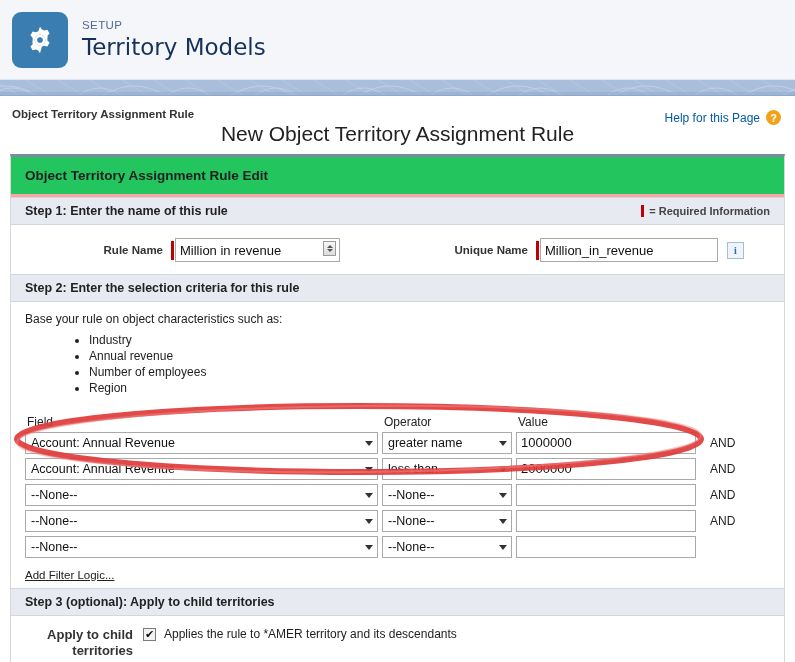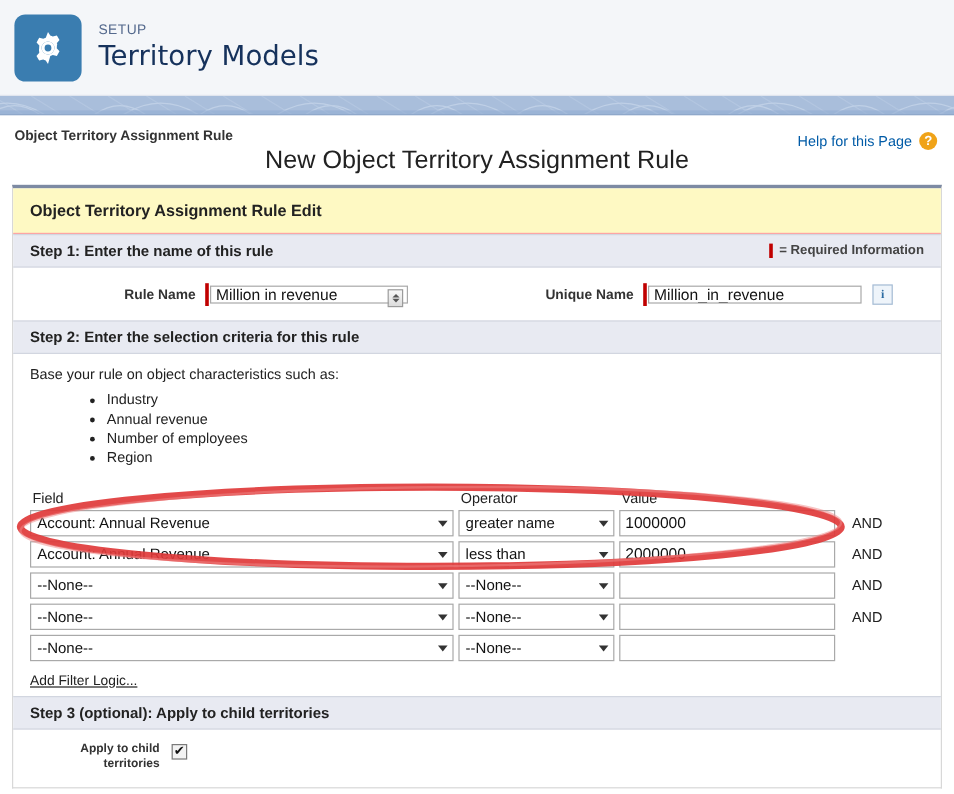--- a/index.html
+++ b/index.html
@@ -102,22 +102,22 @@
     border:1px solid #d8d8d8;
     border-top:3px solid #7d8aa3;
     background:#ffffff;
     position:relative;
   }
   .card-title {
     font-size:13.5px;
     font-weight:bold;
     color:#222222;
     padding:11px 14px;
-    background:#fef9c3;
-    border-bottom:1px solid #fca5a5;
+    background:#22c55e;
+    border-bottom:3px solid #fca5a5;
   }
   .step-bar {
     background:#e8eaf2;
     border-top:1px solid #d2d6e0;
     border-bottom:1px solid #d2d6e0;
     padding:6px 14px;
     font-size:12.5px;
     font-weight:bold;
     color:#222222;
     display:flex;
@@ -140,21 +140,21 @@
   .f-label {
     font-size:11.5px; font-weight:bold; color:#333333;
     text-align:right; padding-right:8px;
   }
   .req-mark {
     display:inline-block; width:3px; height:19px;
     background:#c00000; margin-right:1px; flex:0 0 auto;
   }
   .txt-input {
     border:1px solid #a9a9a9;
-    height:15px;
+    height:24px;
     font-size:13px;
     color:#111111;
     padding:1px 4px;
     background:#ffffff;
     font-family:"Liberation Sans", sans-serif;
     outline:none;
   }
   .rule-name-wrap { position:relative; display:inline-flex; align-items:center; }
   .spin-btn {
     position:absolute; right:4px; top:3px;
@@ -231,21 +231,21 @@
     font-size:11.5px;
     color:#222222;
     text-decoration:underline;
     cursor:pointer;
   }
 
   
   .step3-body { padding:11px 14px 12px 14px; display:flex; align-items:flex-start; }
   .s3-label {
     width:118px; text-align:right; padding-right:10px;
-    font-size:10px; font-weight:bold; color:#333333;
+    font-size:13px; font-weight:bold; color:#333333;
     line-height:1.25;
   }
   .cbox {
     width:13px; height:13px;
     border:1px solid #7a7a7a;
     background:#f3f3f3;
     display:inline-flex; align-items:center; justify-content:center;
     font-size:11px; color:#111111; line-height:1;
     flex:0 0 auto;
     margin-top:1px;
@@ -443,20 +443,21 @@
       </div>
     </div>
 
     <div class="step-bar">
       <span>Step 3 (optional): Apply to child territories</span>
     </div>
 
     <div class="step3-body">
       <div class="s3-label">Apply to child territories</div>
       <span class="cbox">✔</span>
+      <span class="s3-text">Applies the rule to *AMER territory and its descendants</span>
     </div>
 
     <svg class="annot" width="700" height="100" viewBox="0 0 700 100" style="top:232px;left:-2px;">
       <ellipse cx="350" cy="50" rx="342" ry="33" fill="none" stroke="#e03a3a" stroke-width="6" stroke-linecap="round" opacity="0.92"></ellipse>
       <ellipse cx="350" cy="50" rx="342" ry="33" fill="none" stroke="#f08a8a" stroke-width="2" opacity="0.5" transform="rotate(-0.6 350 50)"></ellipse>
     </svg>
 
   </div>
 </div>
 

